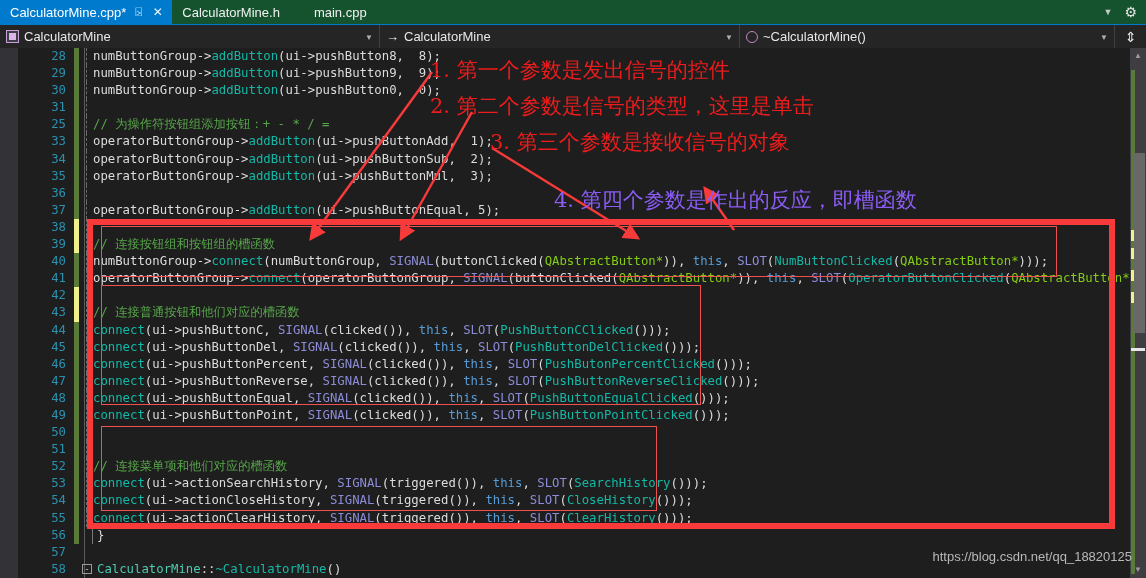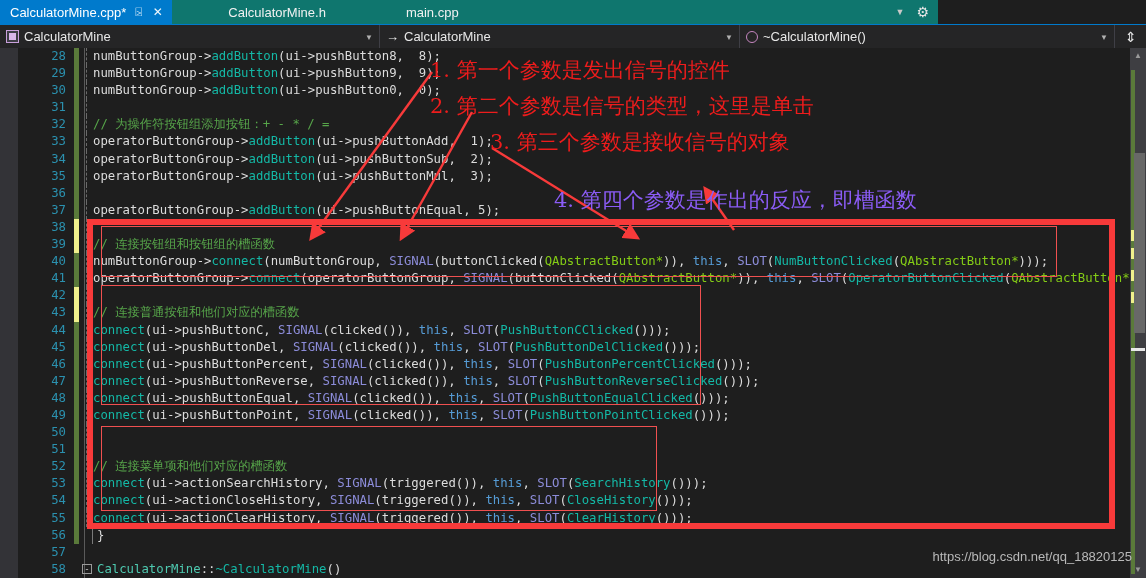--- a/index.html
+++ b/index.html
@@ -6,22 +6,22 @@
   html, body {
     width: 1146px; height: 578px;
     background: #1e1e1e;
     font-family: "Liberation Sans", sans-serif;
     overflow: hidden;
   }
   #app { position: relative; width: 1146px; height: 578px; background: #1e1e1e; }
 
   
   .tabbar {
-    position: absolute; left: 0; top: 0; width: 938px; height: 24px;
-    background: #0f766e; display: flex; align-items: stretch; gap: 46px;
+    position: absolute; left: 0; top: 0; width: 1146px; height: 24px;
+    background: #14532d; display: flex; align-items: stretch;
   }
   .tab {
     display: flex; align-items: center; gap: 6px;
     padding: 0 8px 0 10px; font-size: 13px; color: #f1f1f1;
     white-space: nowrap; height: 24px;
   }
   .tab.active { background: #007acc; color: #ffffff; }
   .tab.inactive { color: #f1f1f1; background: transparent; }
   .tab-pin, .tab-close {
     font-size: 12px; line-height: 1; color: #ffffff; opacity: .95;
@@ -217,21 +217,21 @@
 
   <div class="editor">
     <div class="leftstrip"></div>
     <div class="gutter-bg"></div>
     <div class="vgrid"></div>
     <div class="codearea" id="codearea">
         <div class="row"><span class="lnum">28</span><span class="chg saved"></span><span class="indentline"></span><span class="code"><span class="t-def">numButtonGroup-&gt;</span><span class="t-fn">addButton</span><span class="t-def">(ui-&gt;pushButton8,  8);</span></span></div>
         <div class="row"><span class="lnum">29</span><span class="chg saved"></span><span class="indentline"></span><span class="code"><span class="t-def">numButtonGroup-&gt;</span><span class="t-fn">addButton</span><span class="t-def">(ui-&gt;pushButton9,  9);</span></span></div>
         <div class="row"><span class="lnum">30</span><span class="chg saved"></span><span class="indentline"></span><span class="code"><span class="t-def">numButtonGroup-&gt;</span><span class="t-fn">addButton</span><span class="t-def">(ui-&gt;pushButton0,  0);</span></span></div>
         <div class="row"><span class="lnum">31</span><span class="chg saved"></span><span class="indentline"></span><span class="code"></span></div>
-        <div class="row"><span class="lnum">32</span><span class="chg saved"></span><span class="indentline"></span><span class="code"><span class="t-cmt">// 为操作符按钮组添加按钮：+ - * / =</span></span></div>
+        <div class="row"><span class="lnum">25</span><span class="chg saved"></span><span class="indentline"></span><span class="code"><span class="t-cmt">// 为操作符按钮组添加按钮：+ - * / =</span></span></div>
         <div class="row"><span class="lnum">33</span><span class="chg saved"></span><span class="indentline"></span><span class="code"><span class="t-def">operatorButtonGroup-&gt;</span><span class="t-fn">addButton</span><span class="t-def">(ui-&gt;pushButtonAdd,  1);</span></span></div>
         <div class="row"><span class="lnum">34</span><span class="chg saved"></span><span class="indentline"></span><span class="code"><span class="t-def">operatorButtonGroup-&gt;</span><span class="t-fn">addButton</span><span class="t-def">(ui-&gt;pushButtonSub,  2);</span></span></div>
         <div class="row"><span class="lnum">35</span><span class="chg saved"></span><span class="indentline"></span><span class="code"><span class="t-def">operatorButtonGroup-&gt;</span><span class="t-fn">addButton</span><span class="t-def">(ui-&gt;pushButtonMul,  3);</span></span></div>
         <div class="row"><span class="lnum">36</span><span class="chg saved"></span><span class="indentline"></span></div>
         <div class="row"><span class="lnum">37</span><span class="chg saved"></span><span class="indentline"></span><span class="code"><span class="t-def">operatorButtonGroup-&gt;</span><span class="t-fn">addButton</span><span class="t-def">(ui-&gt;pushButtonEqual, 5);</span></span></div>
         <div class="row"><span class="lnum">38</span><span class="chg unsaved"></span><span class="indentline"></span><span class="code"></span></div>
         <div class="row"><span class="lnum">39</span><span class="chg unsaved"></span><span class="indentline"></span><span class="code"><span class="t-cmt">// 连接按钮组和按钮组的槽函数</span></span></div>
         <div class="row"><span class="lnum">40</span><span class="chg saved"></span><span class="indentline"></span><span class="code"><span class="t-def">numButtonGroup-&gt;</span><span class="t-fn">connect</span><span class="t-def">(numButtonGroup, </span><span class="t-mac">SIGNAL</span><span class="t-def">(buttonClicked(</span><span class="t-typ">QAbstractButton*</span><span class="t-def">)), </span><span class="t-kw">this</span><span class="t-def">, </span><span class="t-mac">SLOT</span><span class="t-def">(</span><span class="t-fn">NumButtonClicked</span><span class="t-def">(</span><span class="t-typ">QAbstractButton*</span><span class="t-def">)));</span></span></div>
         <div class="row"><span class="lnum">41</span><span class="chg saved"></span><span class="indentline"></span><span class="code"><span class="t-def">operatorButtonGroup-&gt;</span><span class="t-fn">connect</span><span class="t-def">(operatorButtonGroup, </span><span class="t-mac">SIGNAL</span><span class="t-def">(buttonClicked(</span><span class="t-typ">QAbstractButton*</span><span class="t-def">)), </span><span class="t-kw">this</span><span class="t-def">, </span><span class="t-mac">SLOT</span><span class="t-def">(</span><span class="t-fn">OperatorButtonClicked</span><span class="t-def">(</span><span class="t-typ">QAbstractButton*</span><span class="t-def">)));</span></span></div>
         <div class="row"><span class="lnum">42</span><span class="chg unsaved"></span><span class="indentline"></span><span class="code"></span></div>

